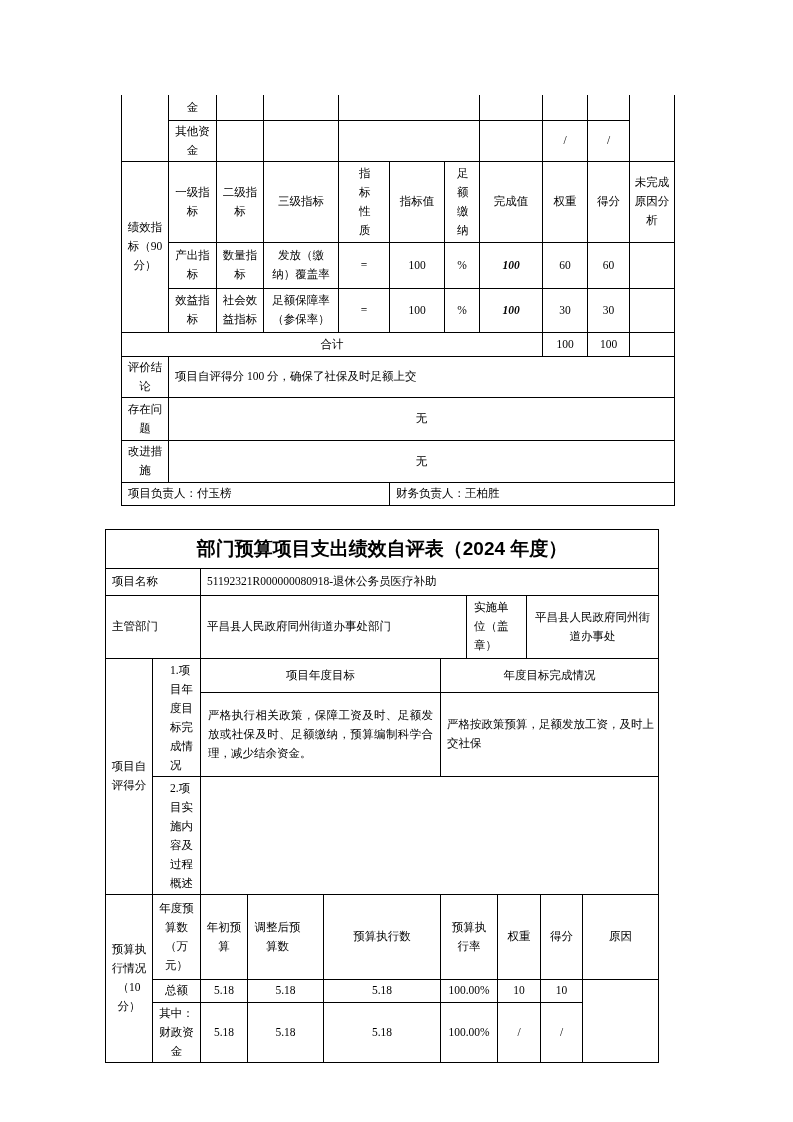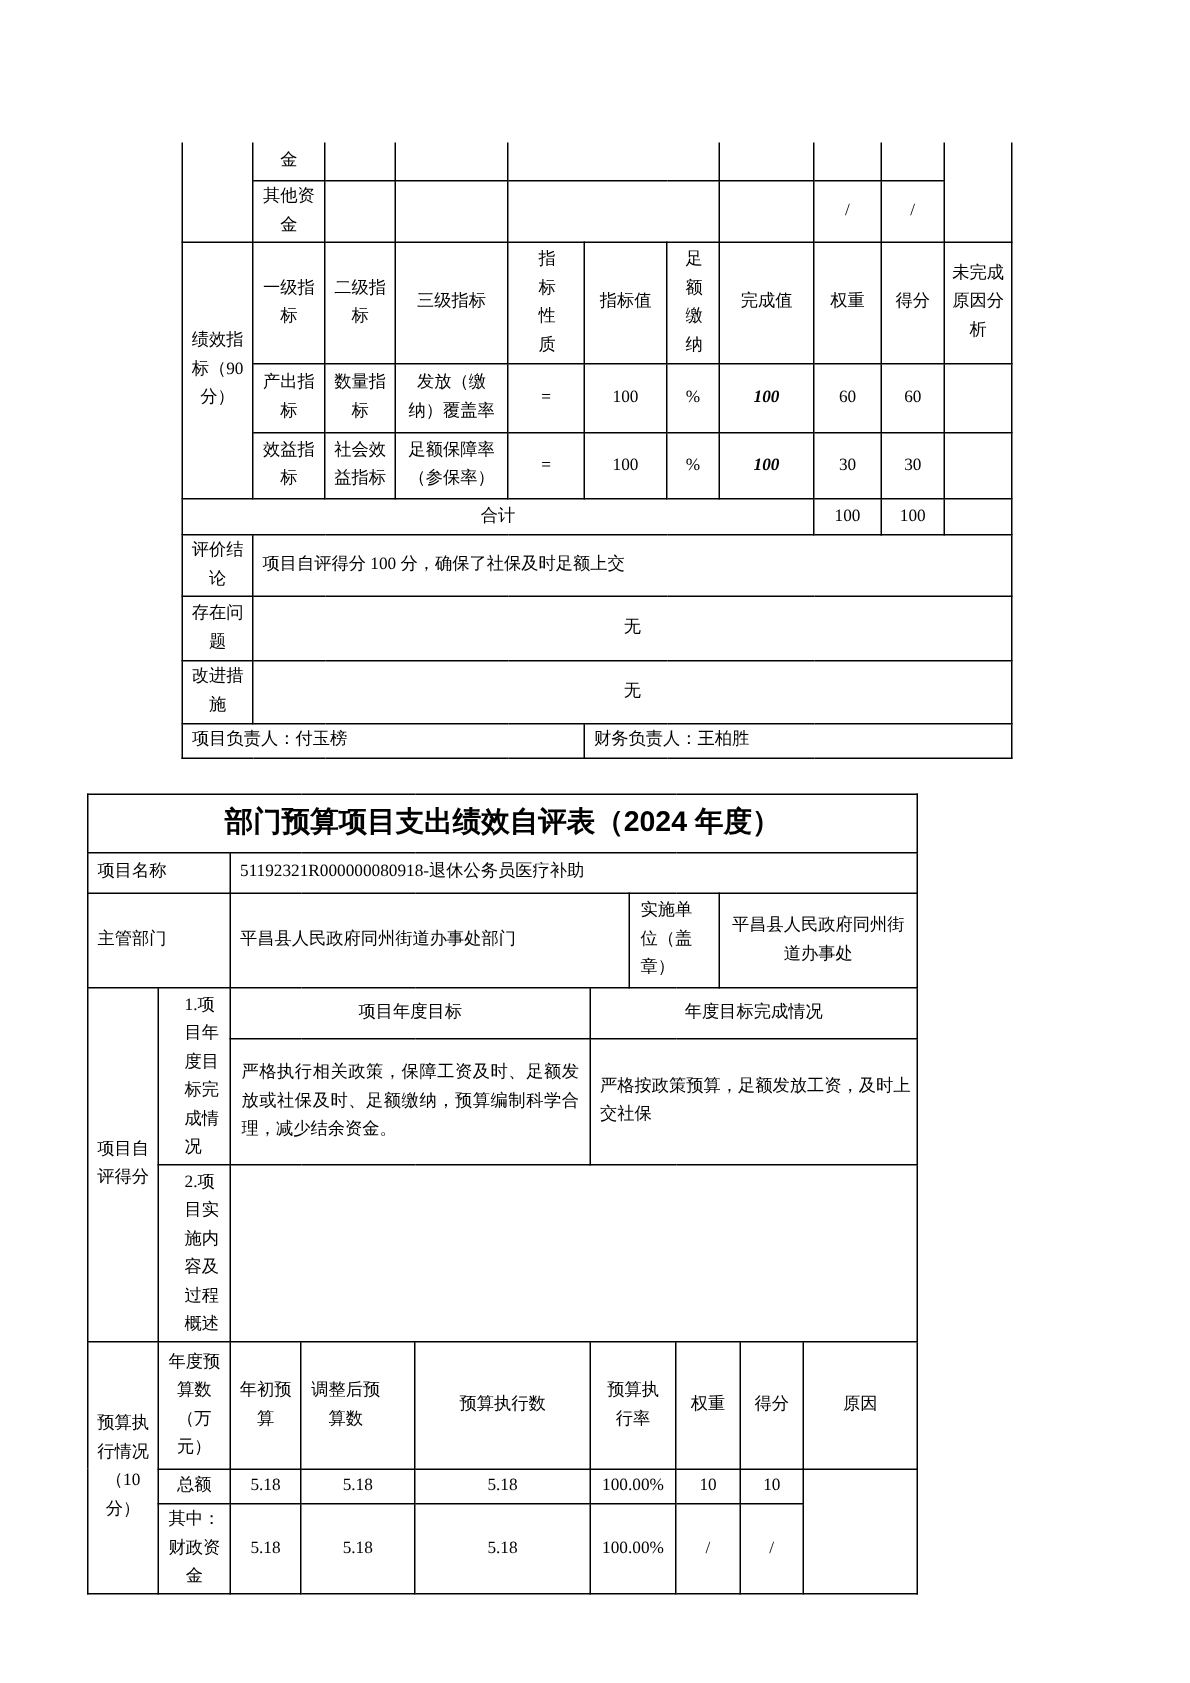--- a/index.html
+++ b/index.html
@@ -9,21 +9,21 @@
     font-family:"Liberation Serif", serif;
   }
   table { border-collapse:collapse; table-layout:fixed; width:553px; }
   td {
     border:1px solid #000; font-size:11.5px; line-height:19px;
     text-align:center; vertical-align:middle; padding:1px 3px;
     overflow:hidden; color:#000;
   }
   .t1 { margin:95px 0 0 121px; }
   .t1 tr.cut > td { border-top:none; }
-  .t2 { margin:23px 0 0 58px; }
+  .t2 { margin:23px 0 0 105px; }
   .left   { text-align:left; padding-left:6px; padding-right:4px; }
   .just   { text-align:justify; padding-left:7px; padding-right:7px; }
   .topal  { vertical-align:top; padding-top:2px;padding-left:17px; }
   .hp7    { padding-left:7px; padding-right:7px; }
   .hp5    { padding-left:5px; padding-right:21px; }
   .vt     { width:13px; margin:0 auto;text-align:right; }        
   .it     { font-style:italic; font-weight:bold; }
   .title-cell {
     font-family:"Liberation Sans", sans-serif;
     font-size:19px; font-weight:bold; line-height:22px;

